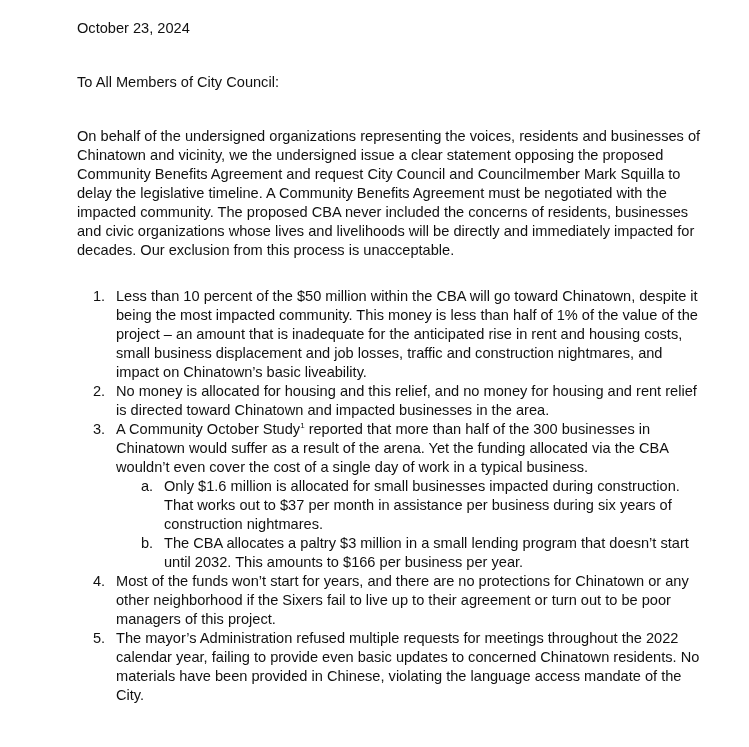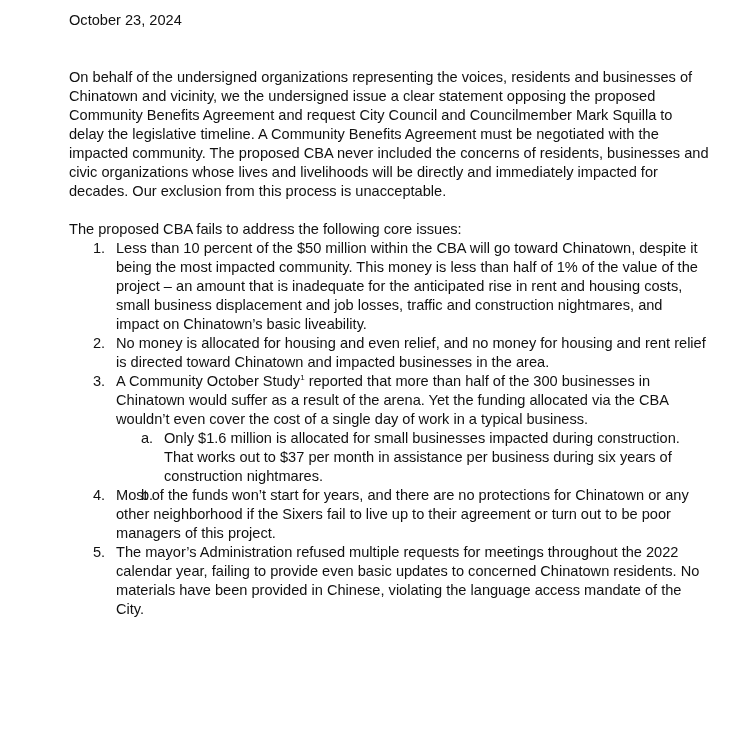--- a/index.html
+++ b/index.html
@@ -17,21 +17,21 @@
       line-height: 19px;
       color: #111111;
     }
     .page {
       position: absolute;
       left: 69px;
       top: 11px;
       width: 640px;
     }
     .para {
-      margin: 0;
+      margin: 8px;
     }
     .gap {
       height: 19px;
     }
     ol.items {
       list-style: none;
       margin: 0;
       padding: 0;
     }
     ol.items > li {
@@ -64,44 +64,45 @@
       line-height: 0;
       vertical-align: 6px;
     }
   </style>
 </head>
 <body>
 
 <div class="page">
   <p class="para">October 23, 2024</p>
   <div class="gap"></div>
+  <p class="para">To All Members of City Council:</p>
   <div class="gap"></div>
   <p class="para">On behalf of the undersigned organizations representing the voices, residents and businesses of Chinatown and vicinity, we the undersigned issue a clear statement opposing the proposed Community Benefits Agreement and request City Council and Councilmember Mark Squilla to delay the legislative timeline. A Community Benefits Agreement must be negotiated with the impacted community. The proposed CBA never included the concerns of residents, businesses and civic organizations whose lives and livelihoods will be directly and immediately impacted for decades. Our exclusion from this process is unacceptable.</p>
   <div class="gap"></div>
-  <p class="para">The proposed CBA fails to address the following core issues:</p>
 
   <ol class="items">
     <li>
       <span class="num">1.</span>
       <span>Less than 10 percent of the $50 million within the CBA will go toward Chinatown, despite it being the most impacted community. This money is less than half of 1% of the value of the project – an amount that is inadequate for the anticipated rise in rent and housing costs, small business displacement and job losses, traffic and construction nightmares, and impact on Chinatown’s basic liveability.</span>
     </li>
     <li>
       <span class="num">2.</span>
-      <span>No money is allocated for housing and even relief, and no money for housing and rent relief is directed toward Chinatown and impacted businesses in the area.</span>
+      <span>No money is allocated for housing and this relief, and no money for housing and rent relief is directed toward Chinatown and impacted businesses in the area.</span>
     </li>
     <li>
       <span class="num">3.</span>
       <span>A Community October Study</span><sup>1</sup><span> reported that more than half of the 300 businesses in Chinatown would suffer as a result of the arena. Yet the funding allocated via the CBA wouldn’t even cover the cost of a single day of work in a typical business.</span>
       <ol class="sub">
         <li>
           <span class="sub-num">a.</span>
           <span>Only $1.6 million is allocated for small businesses impacted during construction. That works out to $37 per month in assistance per business during six years of construction nightmares.</span>
         </li>
         <li>
           <span class="sub-num">b.</span>
+          <span>The CBA allocates a paltry $3 million in a small lending program that doesn’t start until 2032. This amounts to $166 per business per year.</span>
         </li>
       </ol>
     </li>
     <li>
       <span class="num">4.</span>
       <span>Most of the funds won’t start for years, and there are no protections for Chinatown or any other neighborhood if the Sixers fail to live up to their agreement or turn out to be poor managers of this project.</span>
     </li>
     <li>
       <span class="num">5.</span>
       <span>The mayor’s Administration refused multiple requests for meetings throughout the 2022 calendar year, failing to provide even basic updates to concerned Chinatown residents. No materials have been provided in Chinese, violating the language access mandate of the City.</span>

